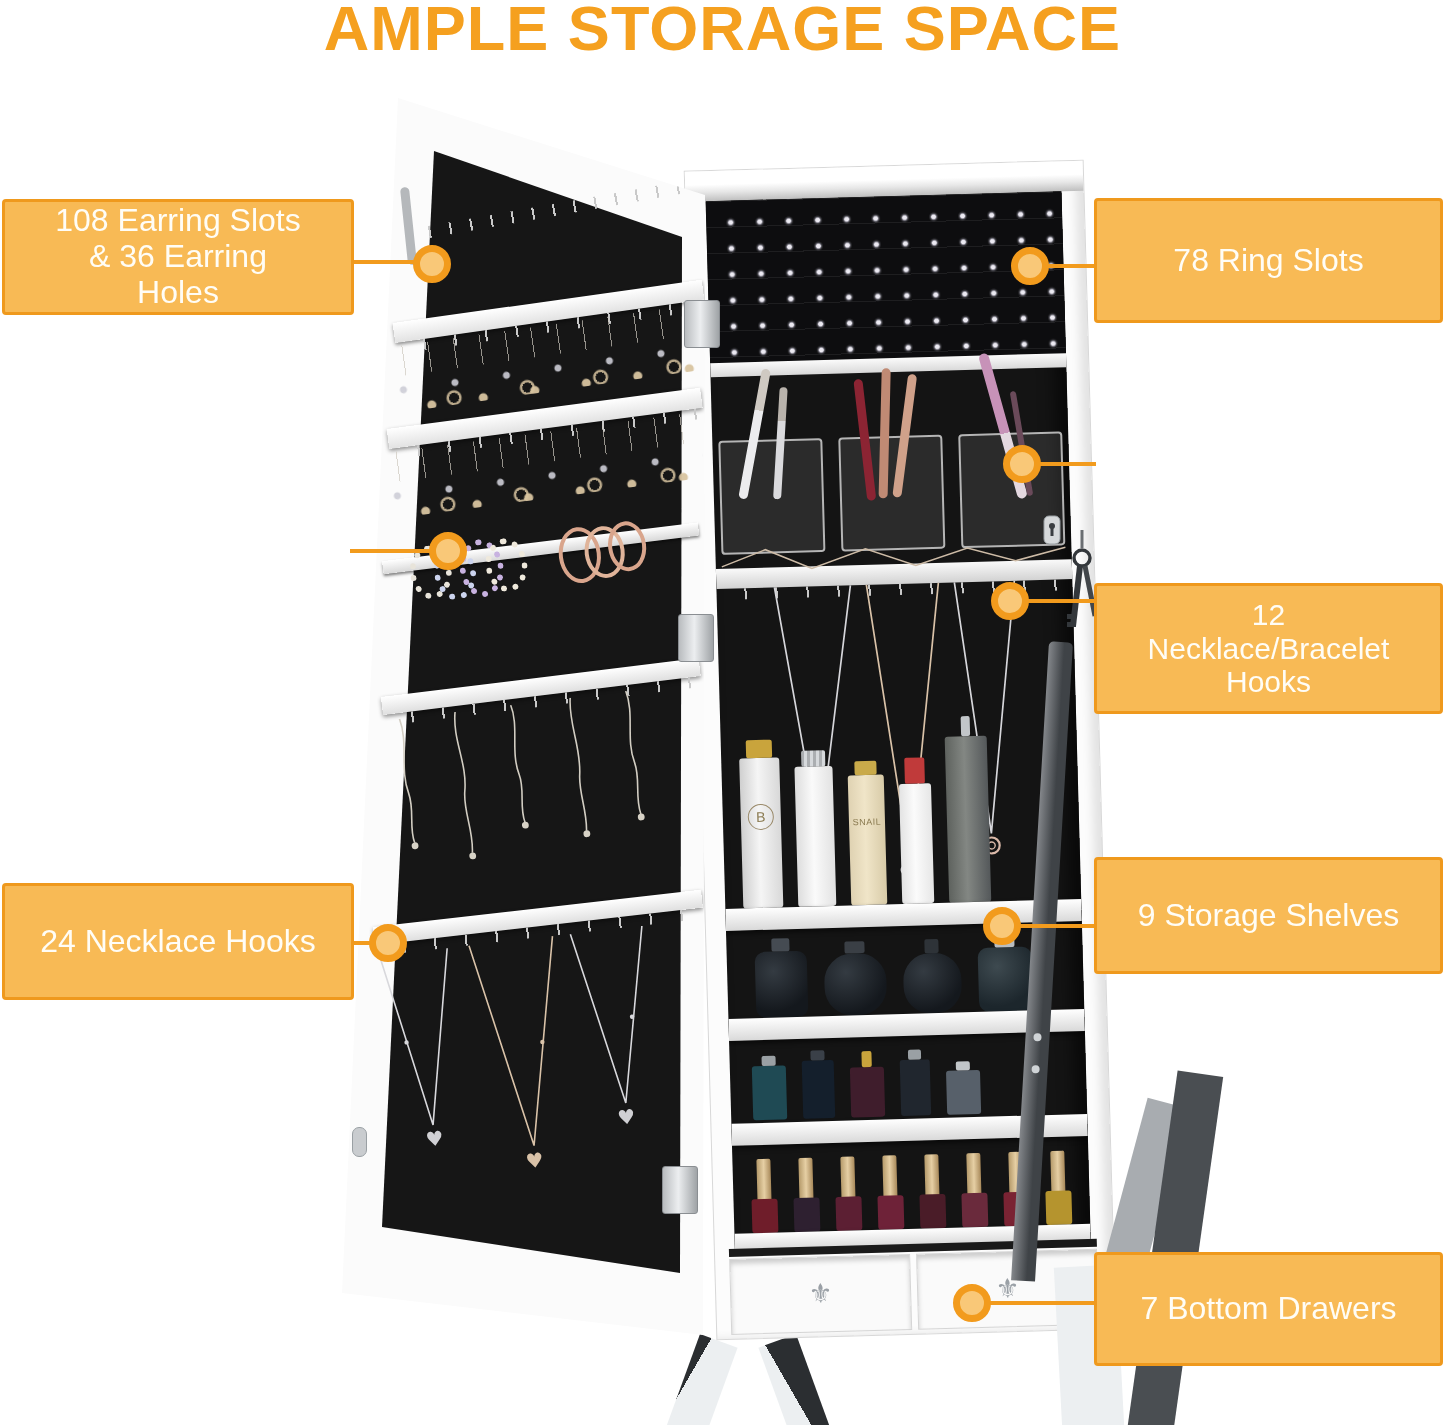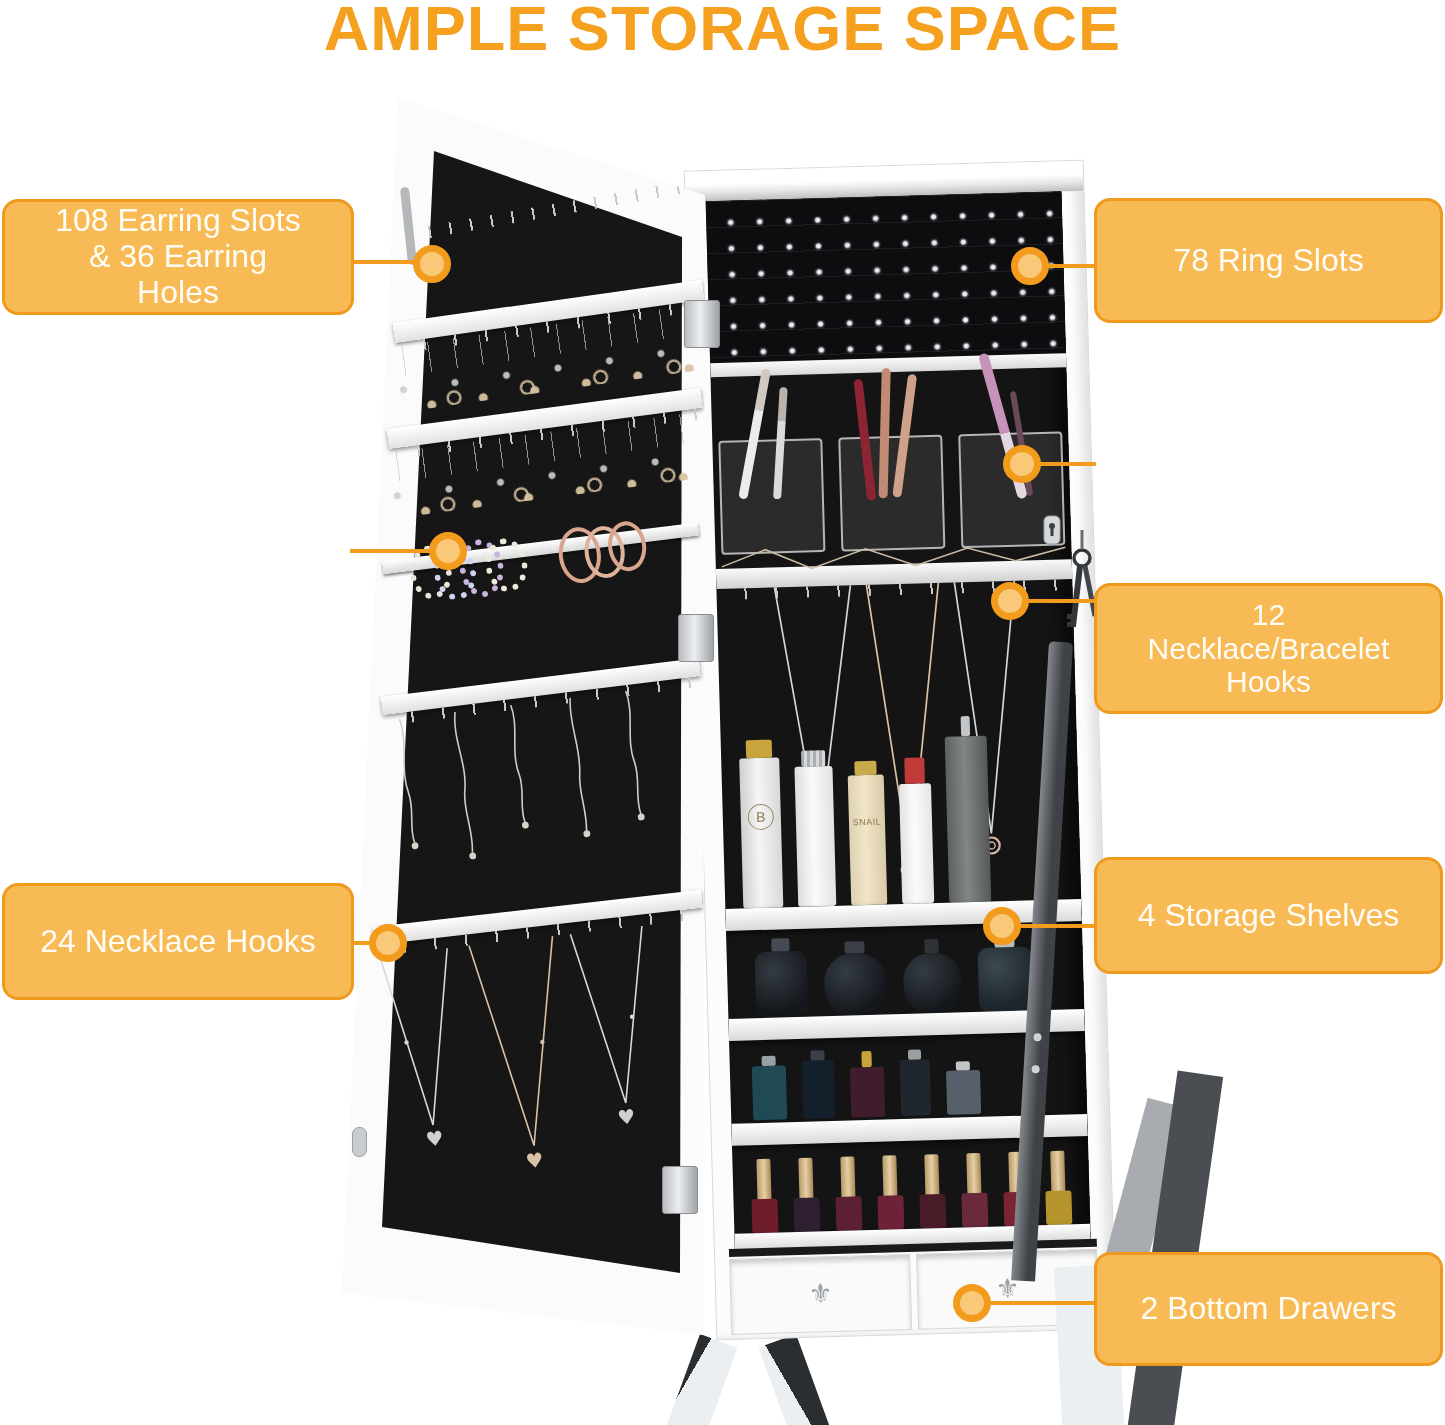--- a/index.html
+++ b/index.html
@@ -2,21 +2,21 @@
 <html><head>
 <meta charset="utf-8">
 <style>
   html,body{margin:0;padding:0;background:#fff}
   .stage{position:relative;width:1445px;height:1425px;background:#fff;overflow:hidden;
          font-family:"Liberation Sans",sans-serif}
   
   .title{position:absolute;top:-8px;left:0;right:0;text-align:center;
          font-size:63px;font-weight:bold;letter-spacing:1px;color:#F5A01F;z-index:8}
   
-  .callout{position:absolute;background:#F8BA55;border:3px solid #EF991D;border-radius:16px;
+  .callout{position:absolute;background:#F8BA55;border:3px solid #EF991D;border-radius:4px;
            color:#FFFDF6;display:flex;align-items:center;justify-content:center;text-align:center;
            font-size:32px;line-height:1.12;box-sizing:border-box;z-index:9}
   .dot{position:absolute;width:38px;height:38px;border-radius:50%;background:#F9C878;
        border:7px solid #F29B1D;box-sizing:border-box;z-index:9}
   .leader{position:absolute;height:4px;background:#F29B1D;z-index:8}
   
   .cabinet{position:absolute;left:700px;top:165px;width:398px;height:1168px;background:#FCFCFC;
            border:1px solid #D8D8D8;transform:rotate(-1.6deg);z-index:2;
            box-shadow:inset -8px 0 10px rgba(0,0,0,.10)}
   .cab-top{position:absolute;left:0;top:0;right:0;height:30px;
@@ -354,22 +354,22 @@
 
   <div class="leader" style="left:1010px;top:599px;width:86px"></div>
   <div class="dot" style="left:991px;top:582px"></div>
   <div class="callout" style="left:1094px;top:583px;width:349px;height:131px;padding:0 48px;font-size:30px">
     <span>12 Necklace/Bracelet Hooks</span>
   </div>
 
   <div class="leader" style="left:1002px;top:924px;width:94px"></div>
   <div class="dot" style="left:983px;top:907px"></div>
   <div class="callout" style="left:1094px;top:857px;width:349px;height:117px;padding:0 14px">
-    <span>4 Storage Shelves</span>
+    <span>9 Storage Shelves</span>
   </div>
 
   <div class="leader" style="left:972px;top:1301px;width:124px"></div>
   <div class="dot" style="left:953px;top:1284px"></div>
   <div class="callout" style="left:1094px;top:1252px;width:349px;height:114px;padding:0 14px">
-    <span>2 Bottom Drawers</span>
+    <span>7 Bottom Drawers</span>
   </div>
 
 </div>
 
 </body></html>

